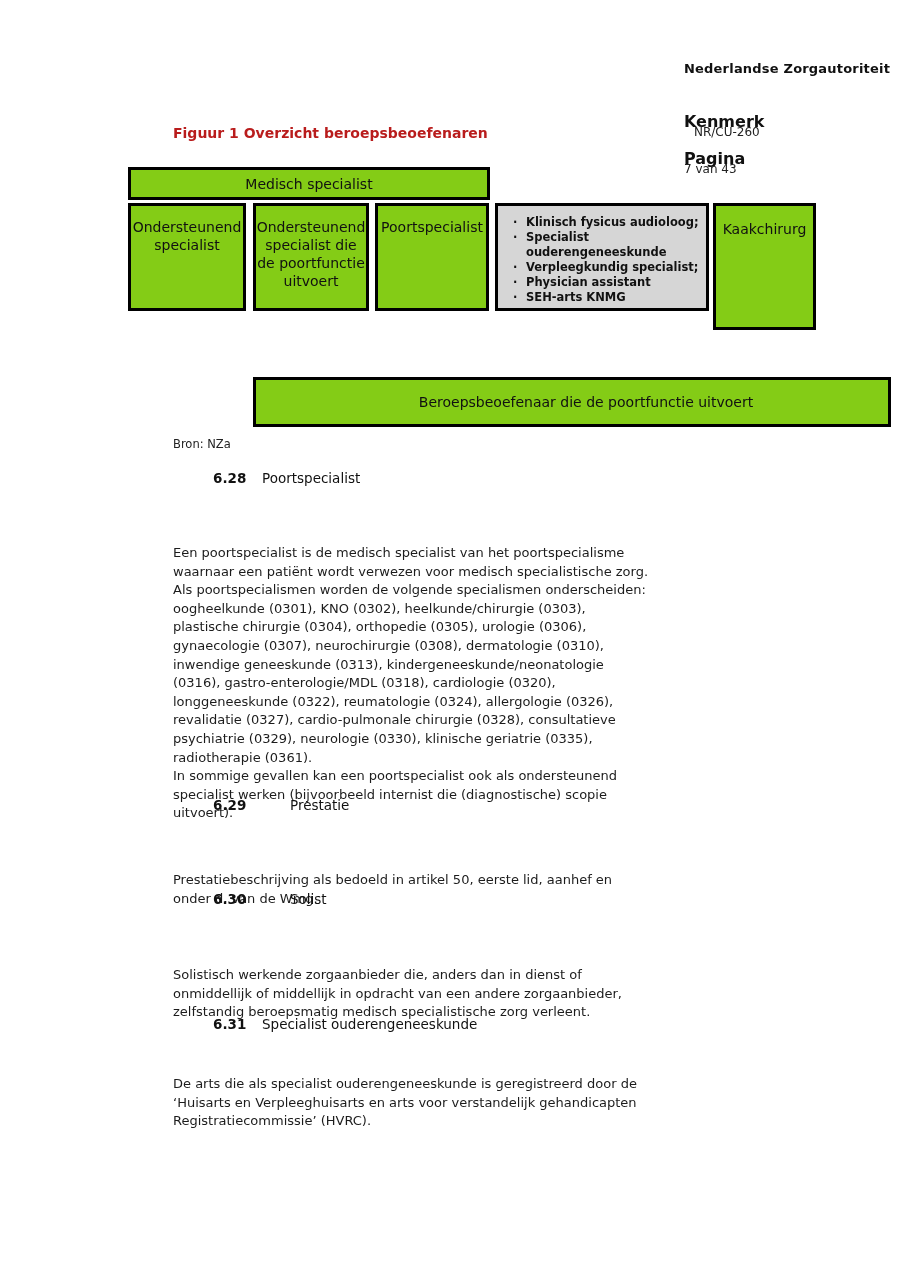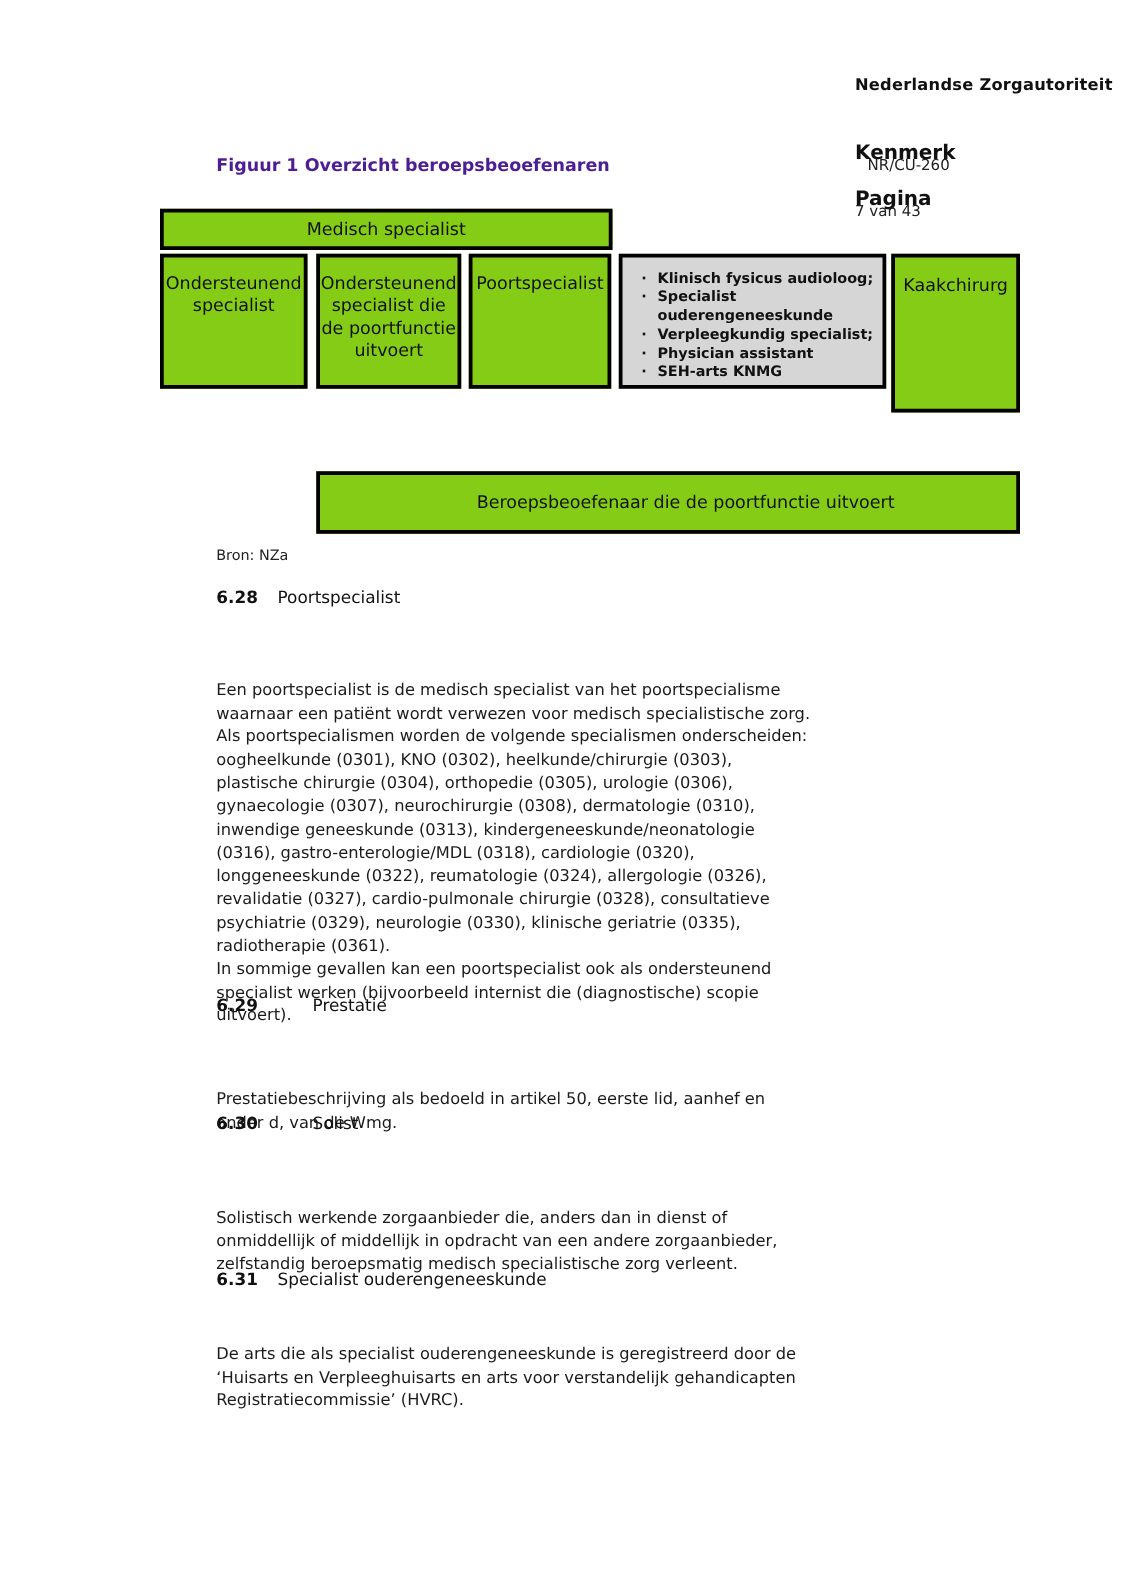--- a/index.html
+++ b/index.html
@@ -27,40 +27,40 @@
     font-size:12px; color:#222;
   }
   .kenmerk-label { top:112px; }
   .kenmerk-value { top:125px;margin-left:10px; }
   .pagina-label  { top:149px; }
   .pagina-value  { top:162px; }
 
   
   .figure-title {
     position:absolute; left:173px; top:125px;
-    font-size:14px; font-weight:bold; color:#4c1d95;
+    font-size:14px; font-weight:bold; color:#b91c1c;
   }
   .dbox {
     position:absolute;
     box-sizing:border-box;
     background:#84cc16;
     border:3px solid #000;
     font-size:14px; font-weight:normal; color:#111;
     text-align:center;
     line-height:18px;
     white-space:pre-line;
   }
   .dbox.center-v { display:flex; align-items:center; justify-content:center; }
   .box-ms   { left:128px; top:167px; width:362px; height:33px; }
   .box-os   { left:128px; top:203px; width:118px; height:108px; padding-top:12px; }
   .box-osp  { left:253px; top:203px; width:116px; height:108px; padding-top:12px; }
   .box-ps   { left:375px; top:203px; width:114px; height:108px; padding-top:12px; }
   .box-kk   { left:713px; top:203px; width:103px; height:127px; padding-top:14px; }
   .box-msp  { left:253px; top:318px; width:236px; height:52px; }
-  .box-bb   { left:253px; top:377px; width:563px; height:50px;padding-left:28px; }
+  .box-bb   { left:253px; top:377px; width:638px; height:50px;padding-left:28px; }
 
   .box-list {
     position:absolute; left:495px; top:203px; width:214px; height:108px;
     box-sizing:border-box; background:#d6d6d6; border:3px solid #000;
     padding-top:9px;
   }
   .box-list ul { margin:0; padding:0; list-style:none; }
   .box-list li {
     display:flex; align-items:flex-start;
     font-size:11.5px; font-weight:bold; color:#111; line-height:15px;
@@ -74,21 +74,21 @@
   .figure-source {
     position:absolute; left:173px; top:437px;
     font-size:11.5px; color:#222;
   }
 
   
   .sec-heading {
     position:absolute; left:173px;
     font-size:13.5px; color:#111;
   }
-  .sec-num { display:inline-block; font-weight:bold; min-width:49px; }
+  .sec-num { display:inline-block; font-weight:bold; min-width:49px;margin-left:40px; }
   .sec-num.wide { min-width:77px; }
   .sec-body {
     position:absolute; left:173px; width:500px;
     font-size:13px; line-height:18.6px; color:#1c1c1c;
     white-space:pre-line;
     margin-top:38px;
   }
   .h-628 { top:470px; }  .b-628 { top:506px; }
   .h-629 { top:797px; }  .b-629 { top:833px; }
   .h-630 { top:891px; }  .b-630 { top:928px; }

